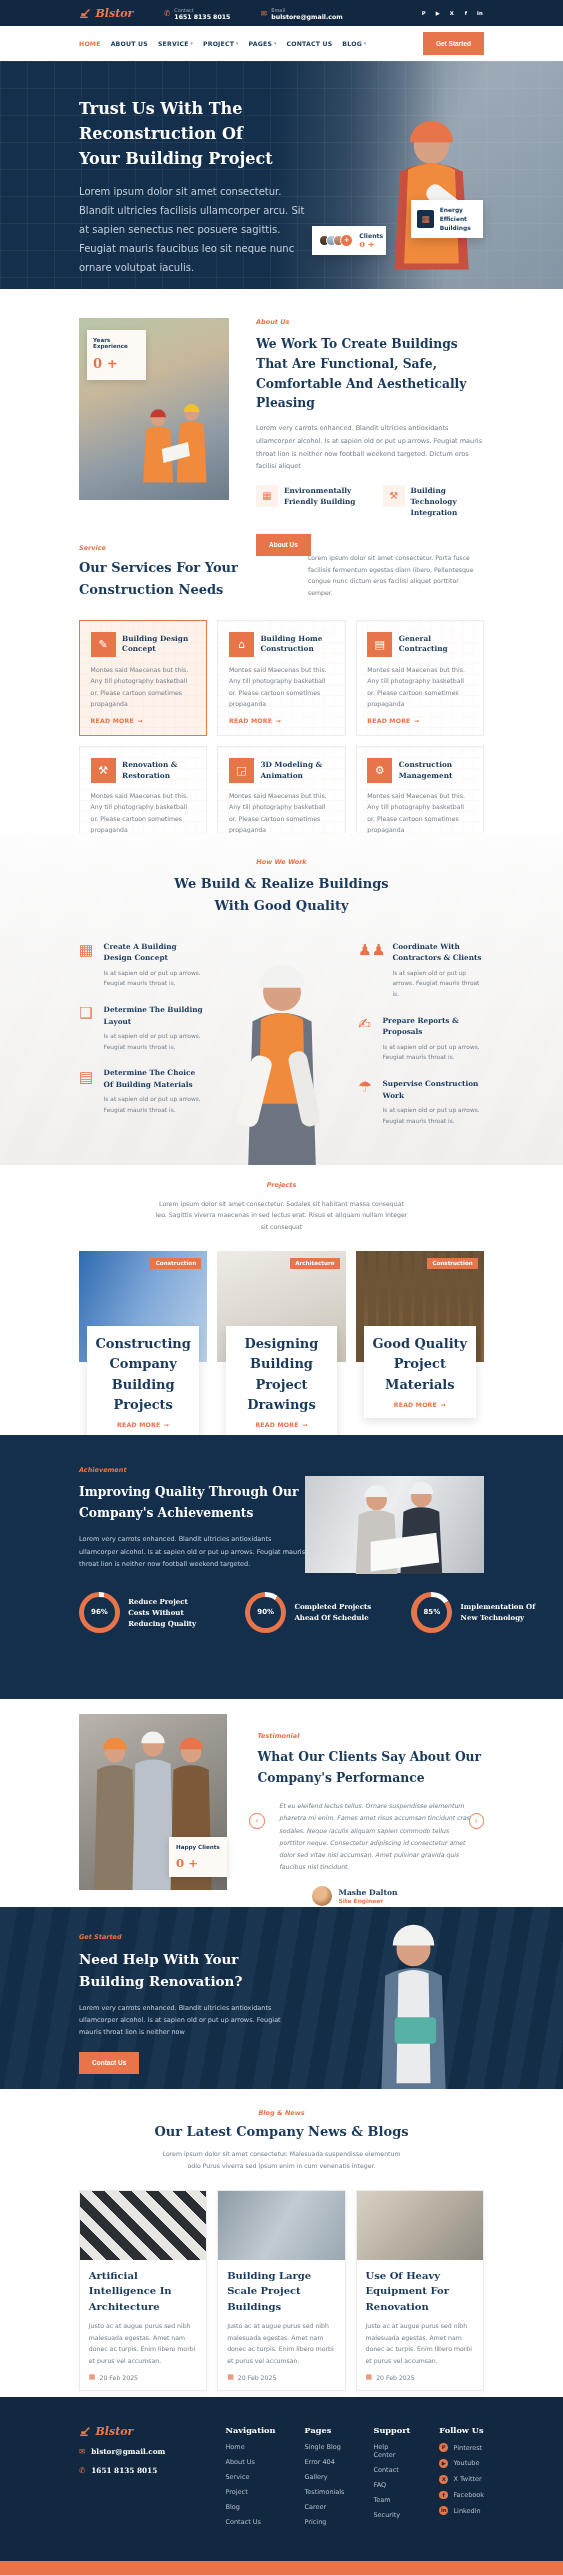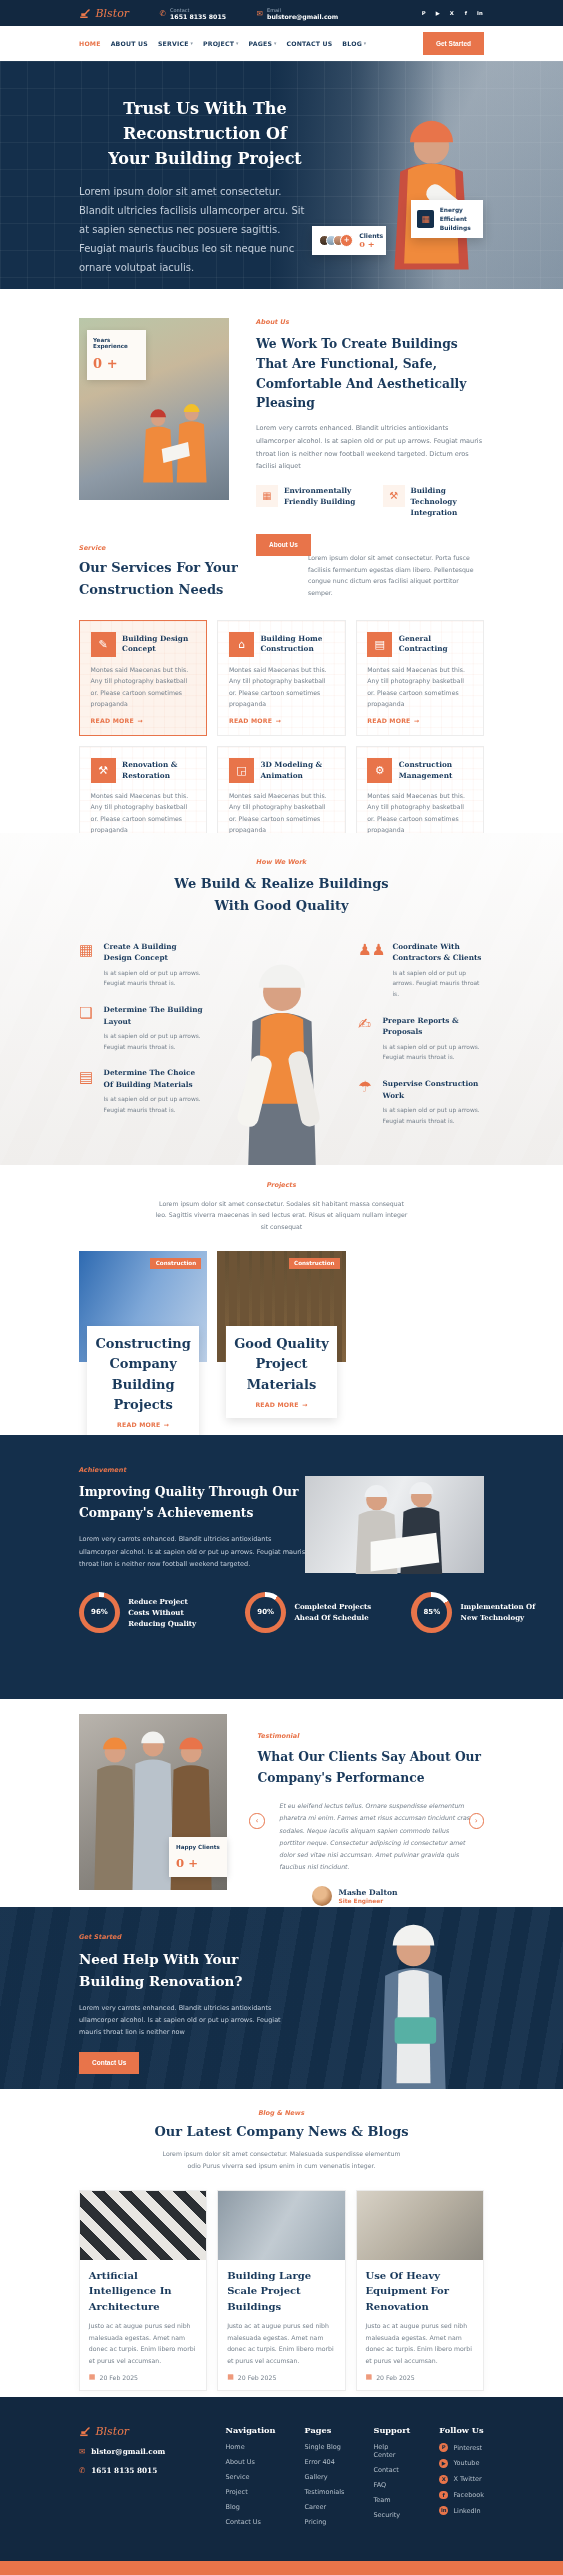--- a/index.html
+++ b/index.html
@@ -11,21 +11,21 @@
   *{margin:0;padding:0;box-sizing:border-box;}
   body{width:563px;font-family:"DejaVu Sans",sans-serif;background:#fff;color:var(--gray);}
   .container{width:405px;margin:0 auto;position:relative;}
   .tagline{color:var(--orange);font-style:italic;font-weight:bold;font-size:6.5px;}
   h1,h2,h3,h4{font-family:"DejaVu Serif",serif;color:var(--navy-txt);}
   .btn{display:inline-block;background:var(--orange);color:#fff;font-weight:bold;font-size:6.5px;padding:7.6px 13px;border:none;cursor:pointer;}
   .grid-overlay{background-image:linear-gradient(rgba(255,255,255,.05) 0.6px,transparent 0.6px),linear-gradient(90deg,rgba(255,255,255,.05) 0.6px,transparent 0.6px);background-size:27px 27px;}
   
   .topbar{height:26px;background:var(--navy-deep);display:flex;align-items:center;}
   .topbar-in{width:405px;margin:0 auto;display:flex;align-items:center;}
-  .logo{display:flex;align-items:center;gap:3.5px;color:var(--orange-bright);font-family:"DejaVu Serif",serif;font-weight:normal;font-style:italic;font-size:11px;}
+  .logo{display:flex;align-items:center;gap:3.5px;color:var(--orange-bright);font-family:"DejaVu Serif",serif;font-weight:bold;font-style:italic;font-size:11px;}
   .logo svg{width:13px;height:10.6px;}
   .top-item{display:flex;align-items:center;gap:4.1px;margin-left:30.5px;}
   .top-ico{color:var(--orange-bright);font-size:7.6px;}
   .top-lbl{font-size:5px;color:#9fb0c0;}
   .top-val{font-size:6.2px;color:#fff;font-weight:bold;}
   .socials{margin-left:auto;display:flex;gap:5.9px;}
   .soc{width:8.2px;height:8.2px;border-radius:50%;color:#fff;font-size:5.3px;line-height:8.2px;text-align:center;font-weight:bold;}
   
   .navbar{height:35px;background:#fff;display:flex;align-items:center;box-shadow:0 0.6px 0 var(--line);}
   .navbar-in{width:405px;margin:0 auto;display:flex;align-items:center;}
@@ -34,21 +34,21 @@
   .nav-link.active{color:var(--orange);}
   .caret{font-size:4.7px;color:#8b98a5;}
   .nav-cta{margin-left:auto;}
   
   .hero{height:228px;background:var(--navy);position:relative;overflow:hidden;}
   .hero-photo{position:absolute;right:0;top:0;width:293px;height:100%;background:linear-gradient(115deg,#7e93a6,#c3ccd4 55%,#97a6b4);}
   .hero-photo::after{content:"";position:absolute;inset:0;background:linear-gradient(90deg,var(--navy) 0%,rgba(20,47,75,.78) 28%,rgba(20,47,75,.25) 60%,rgba(20,47,75,.15) 100%);}
   .hero-fig{position:absolute;right:70px;bottom:0;width:123px;height:176px;z-index:1;}
   .hero-grid{position:absolute;inset:0;}
   .hero-content{position:relative;z-index:2;padding-top:36px;}
-  .hero h1{color:#fff;font-size:16px;line-height:1.55;width:252px;text-align:center;}
+  .hero h1{color:#fff;font-size:16px;line-height:1.55;width:252px;}
   .hero-desc{width:235px;font-size:10px;line-height:1.9;color:#c3cedb;margin-top:10.6px;}
   .hero-actions{margin-top:15.3px;display:flex;align-items:flex-end;gap:15.3px;}
   .watch{display:flex;align-items:center;gap:5.3px;color:#fff;font-weight:bold;font-size:7px;cursor:pointer;}
   .play-o{width:15.3px;height:15.3px;border-radius:50%;border:1.2px solid var(--orange);color:var(--orange);font-size:5.9px;display:flex;align-items:center;justify-content:center;}
   .float-card{position:absolute;background:#fff;z-index:3;box-shadow:0 3.5px 10.6px rgba(0,0,0,.18);}
   .card-energy{right:80px;top:139px;width:72px;padding:5.9px;display:flex;gap:5.3px;align-items:center;}
   .energy-ico{width:17.6px;height:17.6px;background:var(--navy);color:var(--orange);font-size:8.8px;display:flex;align-items:center;justify-content:center;border-radius:1.8px;flex:0 0 auto;}
   .card-energy .t{font-size:5.9px;font-weight:bold;color:var(--navy-txt);line-height:1.5;}
   .card-clients{left:312px;top:165px;width:74px;padding:5.9px 7px;display:flex;gap:5.9px;align-items:center;}
   .avatars{display:flex;align-items:center;}
@@ -494,20 +494,32 @@
         </div>
         <div class="proj-info">
           <div class="t">Constructing Company Building Projects</div>
           <span class="read-more">
               <span>READ MORE</span>
               <span>→</span>
             </span>
         </div>
       </div>
       <div class="proj-card">
+        <div class="proj-img pi2">
+          <span class="badge">Architecture</span>
+        </div>
+        <div class="proj-info">
+          <div class="t">Designing Building Project Drawings</div>
+          <span class="read-more">
+              <span>READ MORE</span>
+              <span>→</span>
+            </span>
+        </div>
+      </div>
+      <div class="proj-card">
         <div class="proj-img pi3">
           <span class="badge">Construction</span>
         </div>
         <div class="proj-info">
           <div class="t">Good Quality Project Materials</div>
           <span class="read-more">
               <span>READ MORE</span>
               <span>→</span>
             </span>
         </div>

